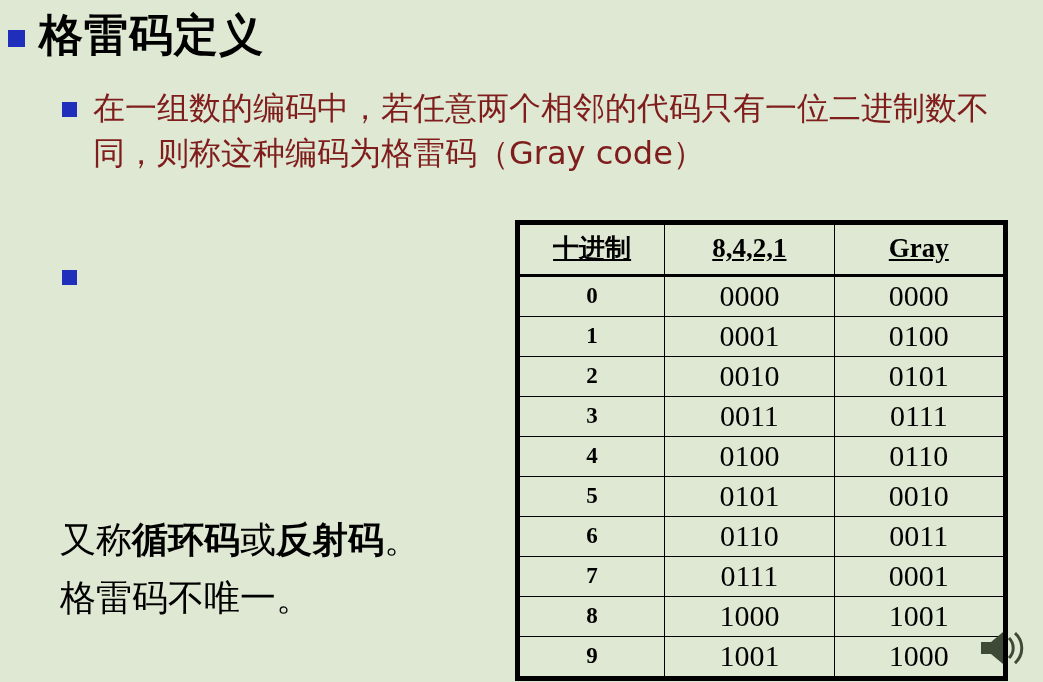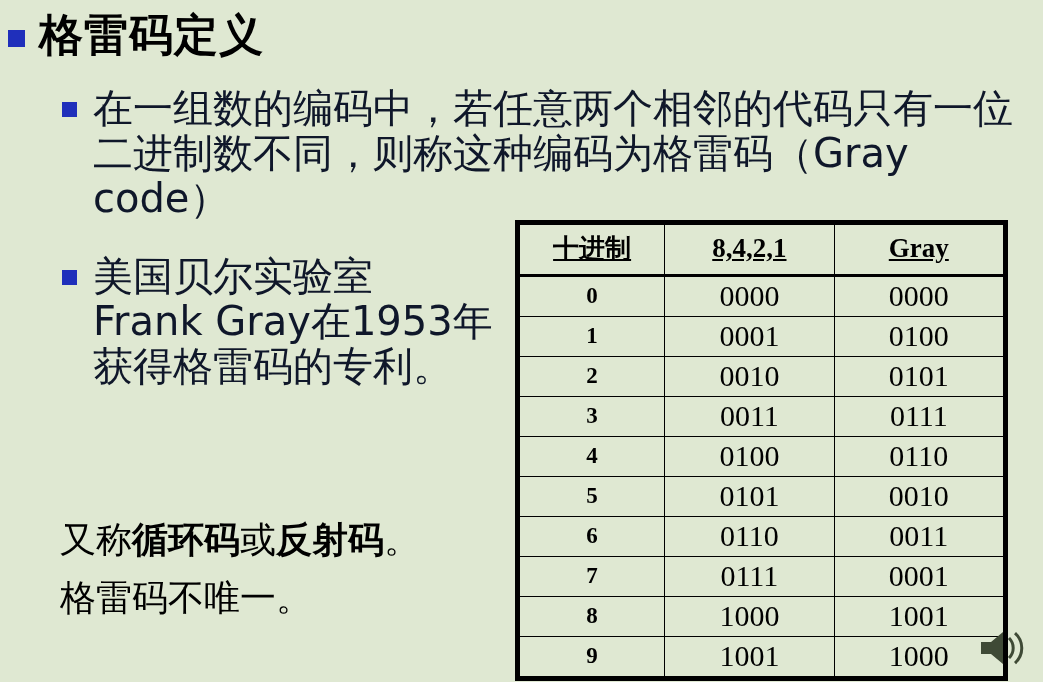--- a/index.html
+++ b/index.html
@@ -55,23 +55,23 @@
     display: flex;
     align-items: flex-start;
   }
   .b1 .bullet-sq {
     width: 15px;
     height: 15px;
     margin-top: 16px;
     margin-right: 16px;
   }
   .b1-text {
-    font-size: 40px;
+    font-size: 32px;
     line-height: 45px;
-    color: #0f172a;
+    color: #7f1d1d;
     font-family: "DejaVu Sans", "Liberation Sans", sans-serif;
   }
 
   #para1 { left: 62px; top: 82px; width: 980px; }
   #para1 .b1-text { width: 930px; }
   #para2 { left: 62px; top: 250px; width: 470px; }
   #para2 .b1-text { width: 420px; }
 
   
   .plain {
@@ -157,23 +157,20 @@
     <span class="title-text">格雷码定义</span>
   </div>
 
   <div class="b1" id="para1">
     <span class="bullet-sq"></span>
     <span class="b1-text">在一组数的编码中，若任意两个相邻的代码只有一位二进制数不同，则称这种编码为格雷码（Gray code）</span>
   </div>
 
   <div class="b1" id="para2">
     <span class="bullet-sq"></span>
-    <span class="b1-text" style="white-space: pre-line;">美国贝尔实验室
-Frank Gray在1953年
-获得格雷码的专利。</span>
   </div>
 
   <div class="plain" id="plain1">
     <span>又称</span><span class="bold-run">循环码</span><span>或</span><span class="bold-run">反射码</span><span>。</span>
   </div>
 
   <div class="plain" id="plain2">格雷码不唯一。</div>
 
   <div class="table-wrap">
     <table class="gray">

